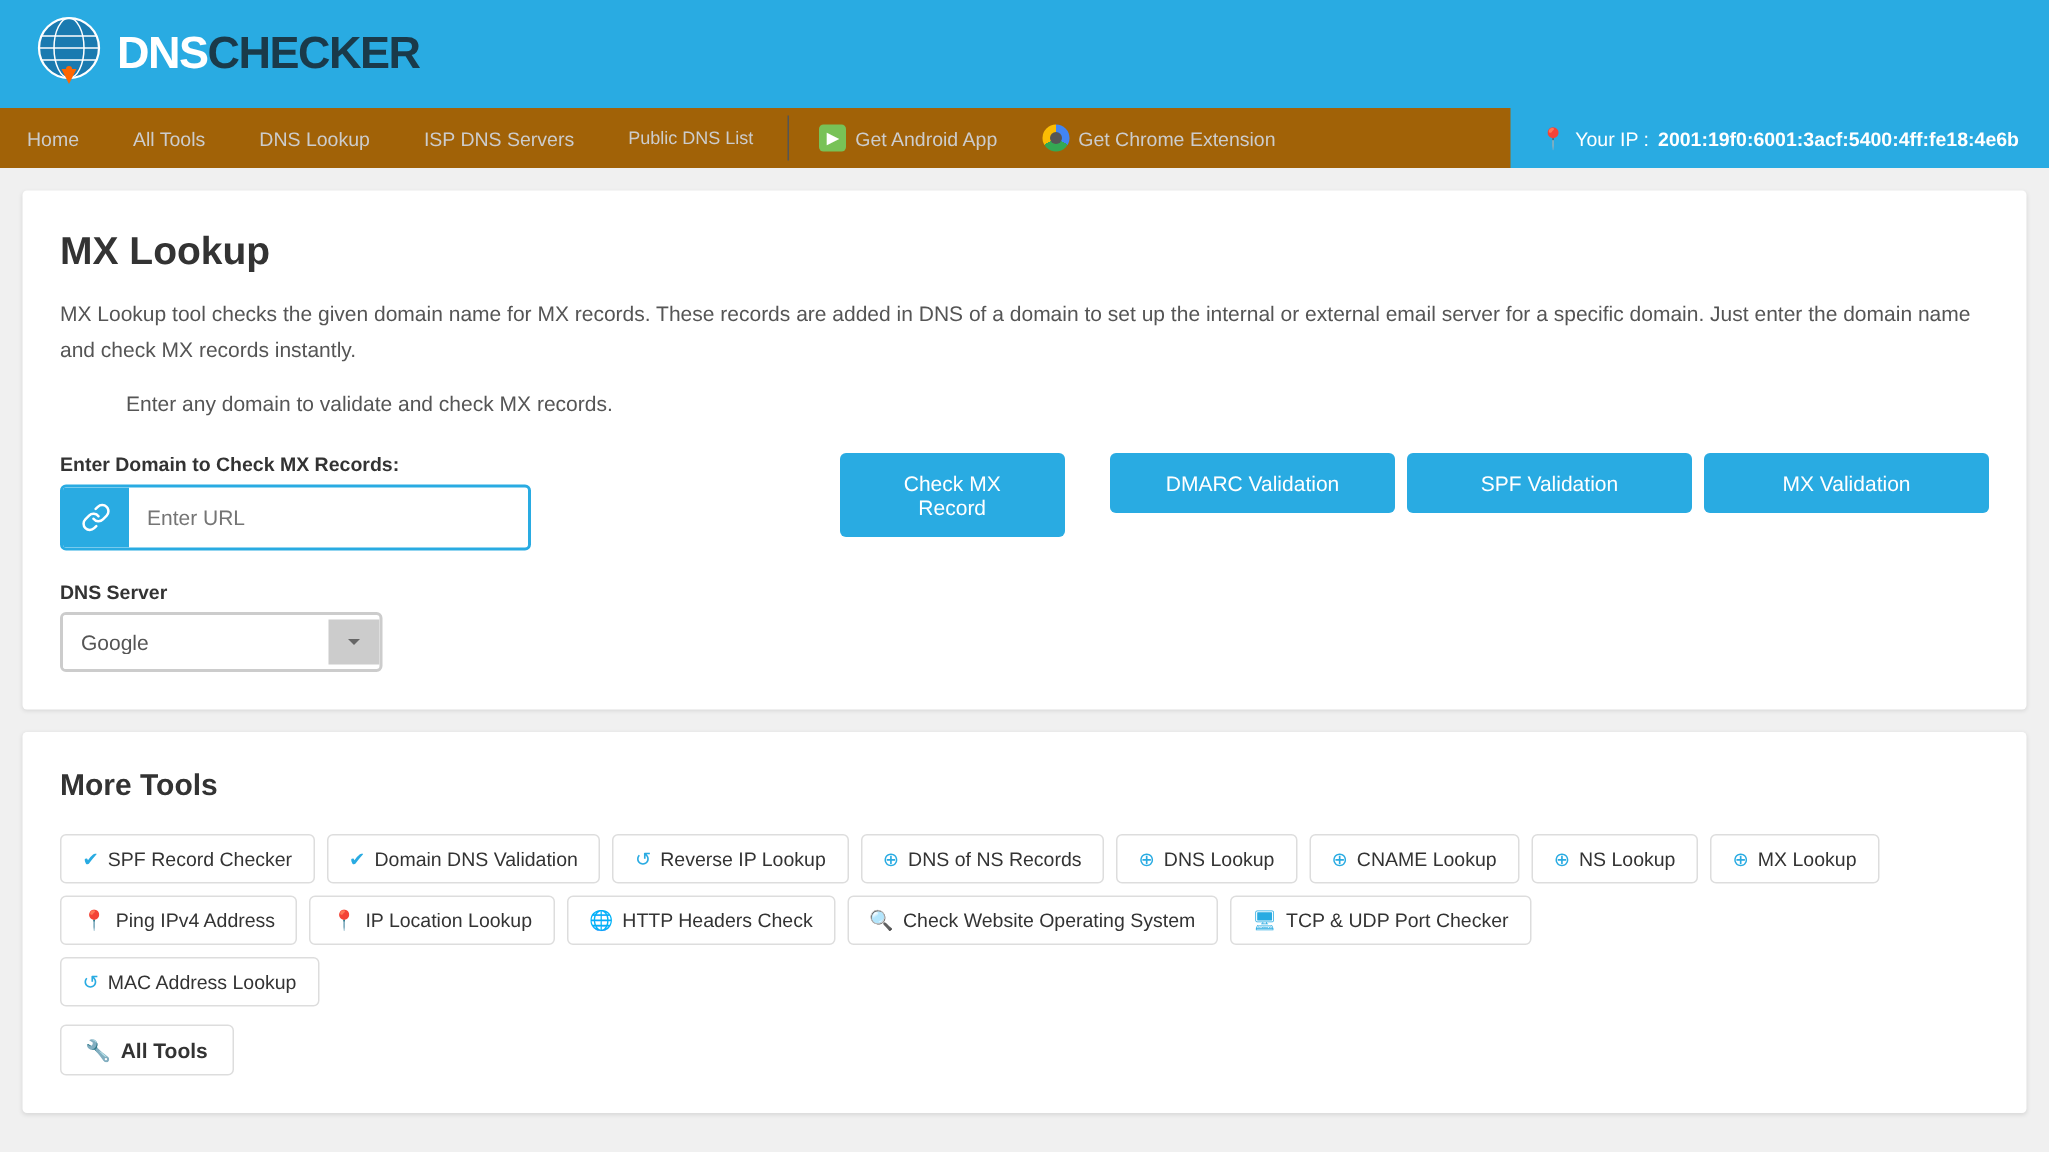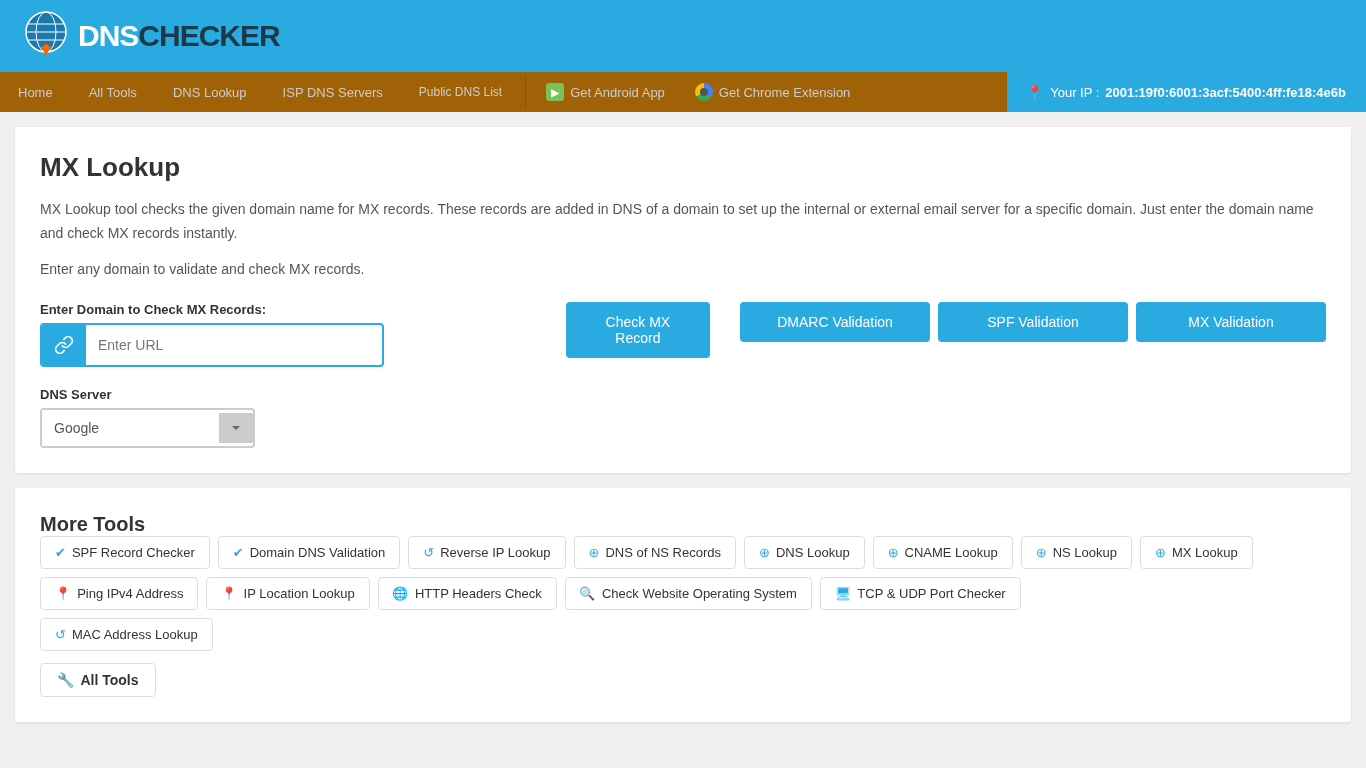--- a/index.html
+++ b/index.html
@@ -49,28 +49,28 @@
   <div style="background:#29abe2;color:white;padding:12px 20px;font-size:13px;display:flex;align-items:center;gap:6px;">
     <span style="font-size:14px;">📍</span>
     <span>Your IP :</span>
     <span style="font-weight:bold;">2001:19f0:6001:3acf:5400:4ff:fe18:4e6b</span>
   </div>
 </nav>
 
 <main style="background:white;margin:15px;padding:25px;border-radius:3px;box-shadow:0 1px 3px rgba(0,0,0,0.1);">
   <h1 style="font-size:26px;color:#333;margin-bottom:15px;font-weight:bold;">MX Lookup</h1>
   <p style="color:#555;line-height:1.7;margin-bottom:15px;font-size:14px;">MX Lookup tool checks the given domain name for MX records. These records are added in DNS of a domain to set up the internal or external email server for a specific domain. Just enter the domain name and check MX records instantly.</p>
-  <p style="color:#555;margin-bottom:25px;font-size:14px;">Enter any domain to validate and check MX records.</p>
+  <p style="color:#555;margin-bottom:25px;font-size:14px;margin-left:44px;">Enter any domain to validate and check MX records.</p>
 
   <div style="display:flex;align-items:flex-start;gap:30px;flex-wrap:wrap;">
     <div style="display:flex;flex-direction:row;gap:15px;flex:1;max-width:700px;">
       <div style="display:flex;gap:20px;align-items:flex-end;flex-wrap:wrap;">
         <div>
           <label style="display:block;font-weight:bold;color:#333;font-size:13px;margin-bottom:6px;">Enter Domain to Check MX Records:</label>
-          <div style="display:flex;align-items:center;border:2px solid #29abe2;border-radius:4px;overflow:hidden;width:344px;">
+          <div style="display:flex;align-items:center;border:2px solid #29abe2;border-radius:4px;overflow:hidden;width:314px;">
             <div style="background:#29abe2;padding:10px 12px;display:flex;align-items:center;justify-content:center;">
               <svg width="20" height="20" viewBox="0 0 24 24" fill="white" xmlns="http://www.w3.org/2000/svg">
                 <path d="M10 13a5 5 0 007.54.54l3-3a5 5 0 00-7.07-7.07l-1.72 1.71" stroke="white" stroke-width="2" stroke-linecap="round" fill="none"></path>
                 <path d="M14 11a5 5 0 00-7.54-.54l-3 3a5 5 0 007.07 7.07l1.71-1.71" stroke="white" stroke-width="2" stroke-linecap="round" fill="none"></path>
               </svg>
             </div>
             <input type="text" style="border: none; outline: none; padding: 10px 12px; font-size: 14px; color: rgb(153, 153, 153); width: 100%;" placeholder="Enter URL">
           </div>
         </div>
         <div>
@@ -96,21 +96,21 @@
     </div>
     <div style="display:flex;flex-direction:row;gap:8px;margin-left:auto;">
       <button style="background:#29abe2;color:white;border:none;padding:12px 20px;border-radius:4px;font-size:14px;cursor:pointer;min-width:190px;text-align:center;">DMARC Validation</button>
       <button style="background:#29abe2;color:white;border:none;padding:12px 20px;border-radius:4px;font-size:14px;cursor:pointer;min-width:190px;text-align:center;">SPF Validation</button>
       <button style="background:#29abe2;color:white;border:none;padding:12px 20px;border-radius:4px;font-size:14px;cursor:pointer;min-width:190px;text-align:center;">MX Validation</button>
     </div>
   </div>
 </main>
 
 <section style="background:white;margin:15px;padding:25px;border-radius:3px;box-shadow:0 1px 3px rgba(0,0,0,0.1);">
-  <h2 style="font-size:20px;color:#333;font-weight:bold;">More Tools</h2>
+  <h2 style="font-size:20px;color:#333;font-weight:bold;margin-bottom:20px;">More Tools</h2>
   <div style="display:flex;flex-wrap:wrap;gap:8px;">
     <a style="display:flex;align-items:center;gap:6px;padding:8px 14px;border:1px solid #ddd;border-radius:4px;background:white;color:#333;font-size:13px;cursor:pointer;text-decoration:none;">
       <span style="color:#29abe2;font-size:13px;">✔</span>
       <span>SPF Record Checker</span>
     </a>
     <a style="display:flex;align-items:center;gap:6px;padding:8px 14px;border:1px solid #ddd;border-radius:4px;background:white;color:#333;font-size:13px;cursor:pointer;text-decoration:none;">
       <span style="color:#29abe2;font-size:13px;">✔</span>
       <span>Domain DNS Validation</span>
     </a>
     <a style="display:flex;align-items:center;gap:6px;padding:8px 14px;border:1px solid #ddd;border-radius:4px;background:white;color:#333;font-size:13px;cursor:pointer;text-decoration:none;">

